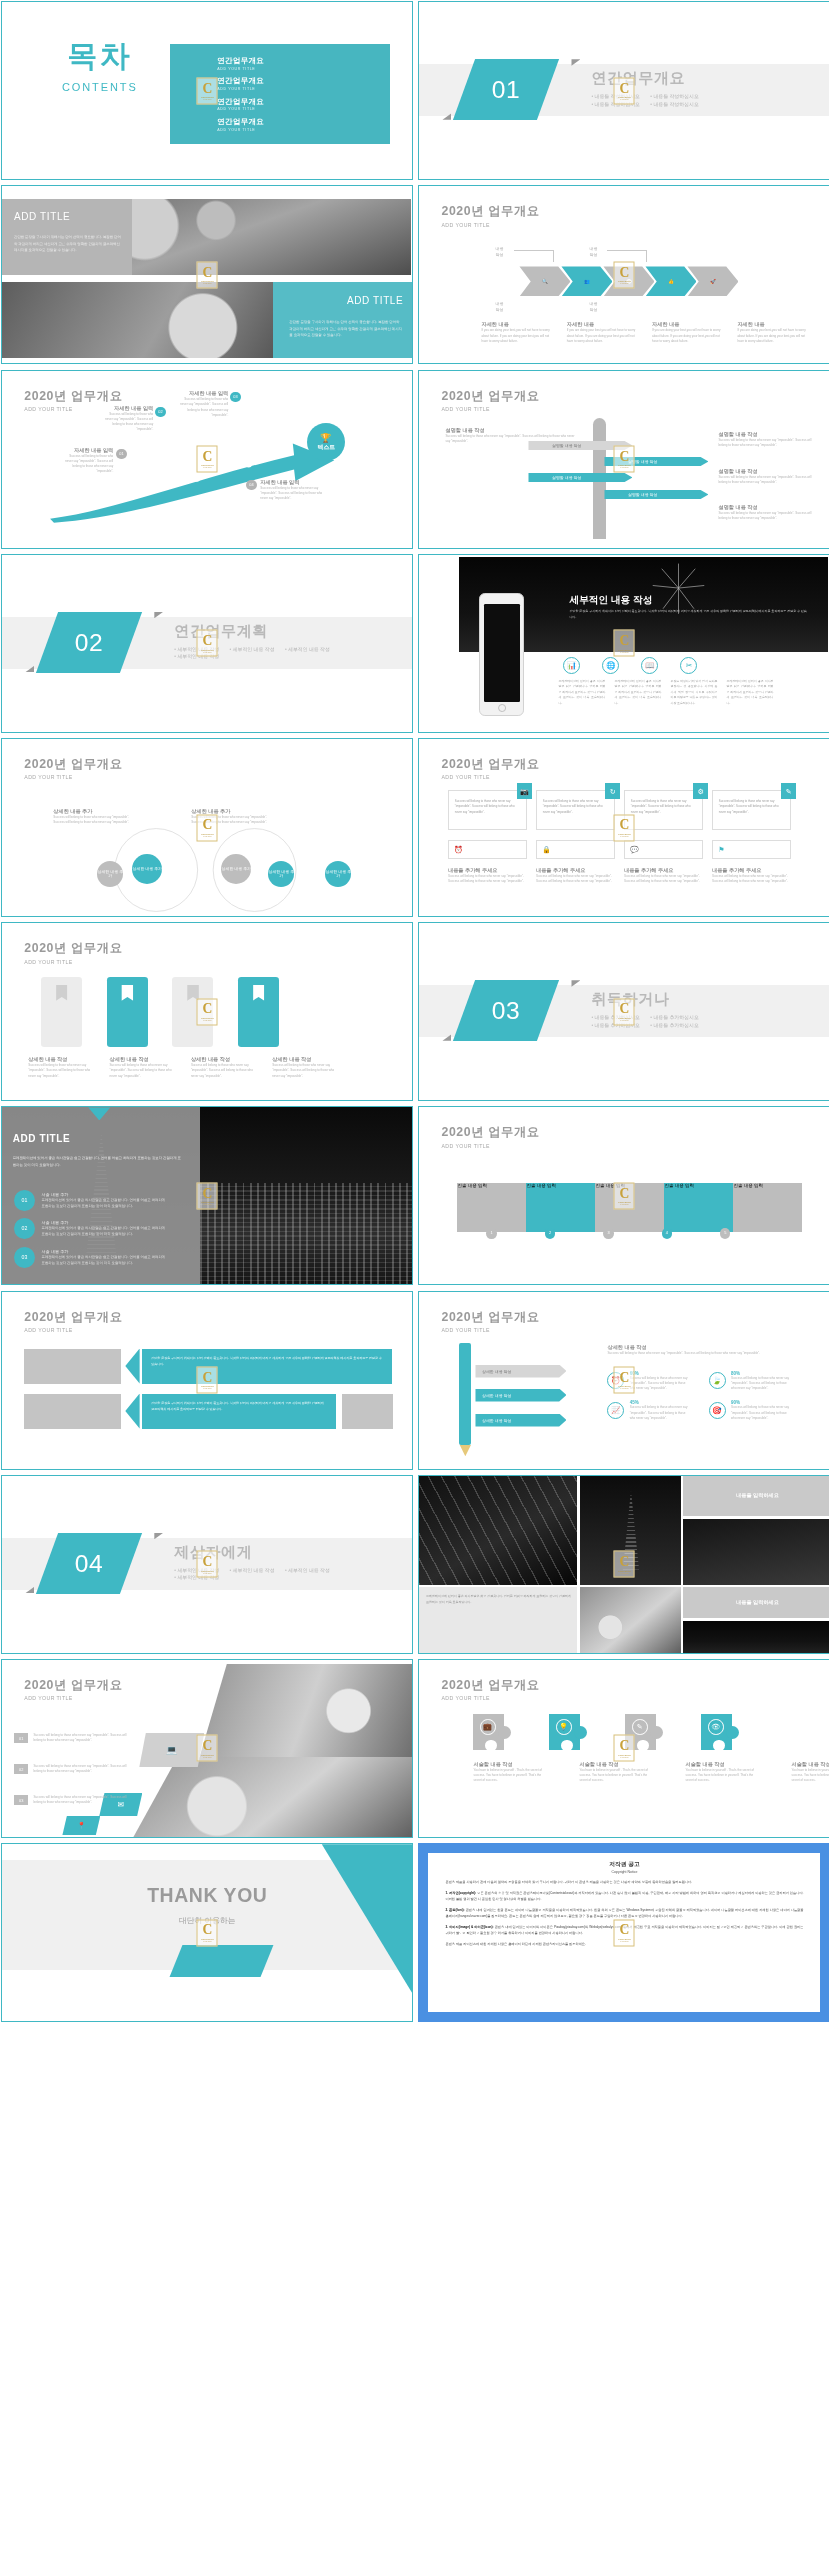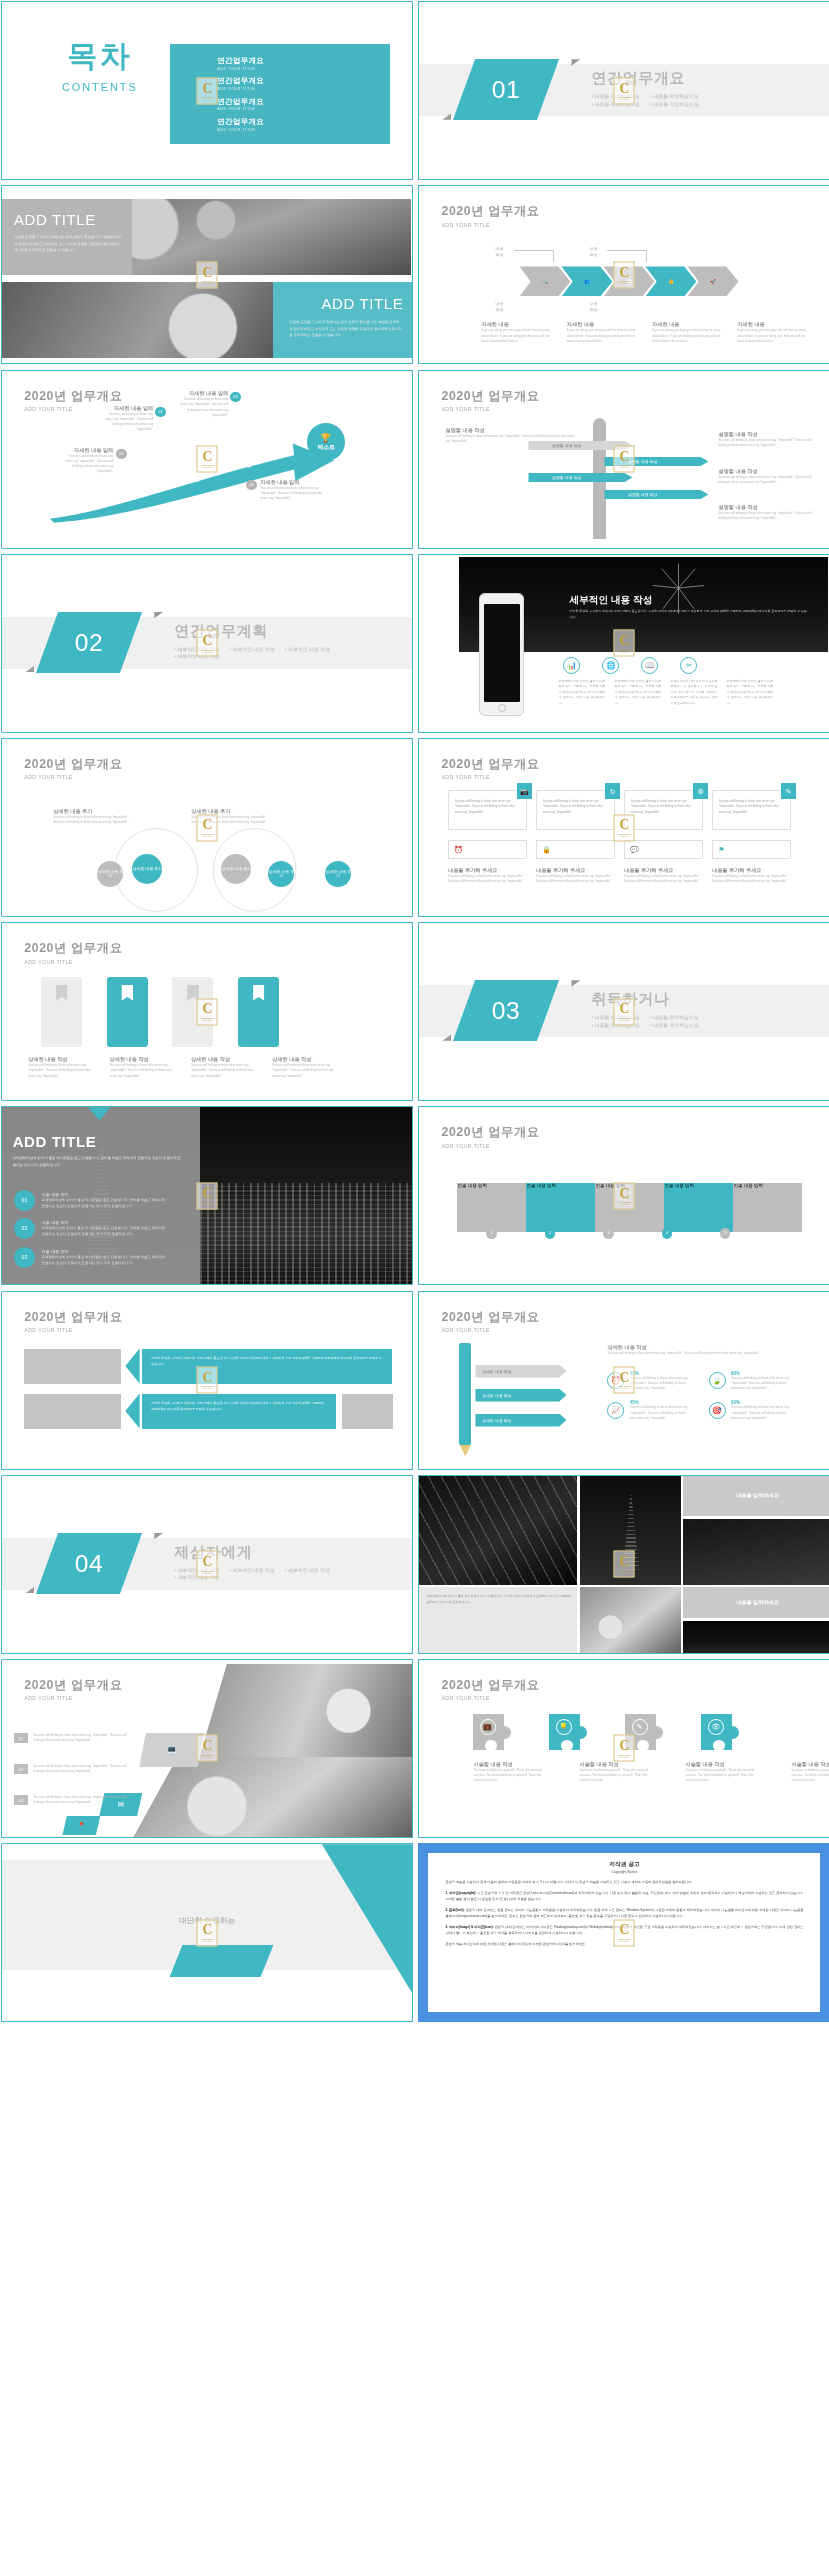--- a/index.html
+++ b/index.html
@@ -80,21 +80,21 @@
       clip-path:polygon(50% 0,100% 100%,0 100%); }
   .ph-booth { background:linear-gradient(170deg,#141414,#3a3a3a); }
   .ph-desk { background:
       radial-gradient(circle at 30% 60%, #e4e4e4 0 14%, transparent 15%),
       linear-gradient(140deg,#8f8f8f,#d3d3d3 55%,#5c5c5c); }
   .ph-meeting { background:
       radial-gradient(circle at 70% 45%, #e9e9e9 0 13%, transparent 14%),
       linear-gradient(110deg,#909090,#cfcfcf 50%,#6a6a6a); }
 
   .flat-txt { position:absolute; color:#fff; }
-  .addtitle { font-size:15px; font-weight:300; letter-spacing:0.6px; }
+  .addtitle { font-size:10px; font-weight:300; letter-spacing:0.6px; }
   .body-sm { font-size:3.4px; line-height:1.9; color:#efefef; }
 
   
   .chev { position:relative; height:30px; display:flex; }
   .chev .c1 {
     width:51px; height:30px; margin-right:-9px;
     display:flex; align-items:center; justify-content:center;
     clip-path:polygon(0 0, 76% 0, 100% 50%, 76% 100%, 0 100%, 22% 50%);
     color:#fff; font-size:4.8px; font-weight:bold;
   }
@@ -852,20 +852,21 @@
       <div class="c">C</div>
       <div class="t">CONTENTS</div>
       <div class="t2">TAKE OUT</div>
     </div>
   </div>
 
   <div class="slide">
     <div class="tyBand"></div>
     <div class="tyWedge"></div>
     <div class="tyPara"></div>
+    <div style="position:absolute;left:0;right:0;top:40px;text-align:center;font-size:19.4px;color:#9a9a9a;font-weight:bold;letter-spacing:0.6px;z-index:5;">THANK YOU</div>
     <div style="position:absolute;left:0;right:0;top:71px;text-align:center;font-size:7.8px;color:#9a9a9a;z-index:5;">대단히 이용하는</div>
     <div class="wm">
       <div class="c">C</div>
       <div class="t">CONTENTS</div>
       <div class="t2">TAKE OUT</div>
     </div>
   </div>
 
   <div class="slide copySlide" style="border-color:#4a90e2;">
     <div class="copyPage">

